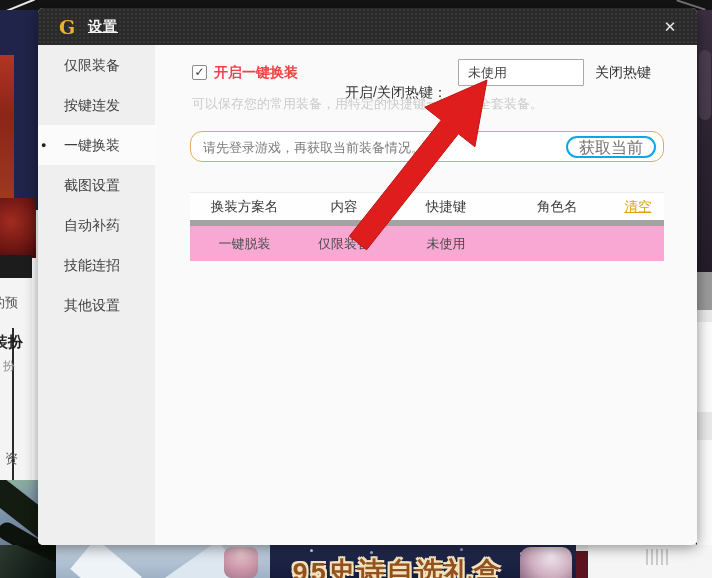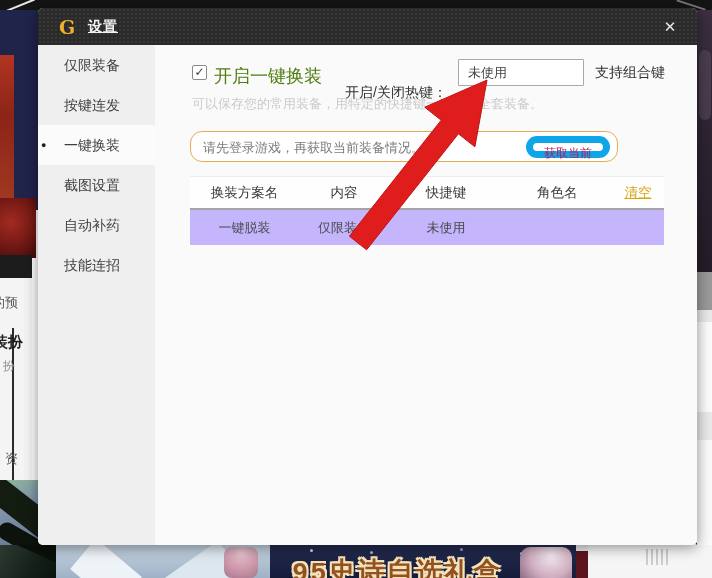--- a/index.html
+++ b/index.html
@@ -88,40 +88,40 @@
     font-size:14px; color:#3f3f3f; cursor:pointer; }
   .side-item.active { background:#fbfbfb; }
   .side-item .dot { position:absolute; left:3px; top:0; font-size:9px; color:#1e1e1e; }
 
   .content { position:absolute; left:117px; top:37px; width:542px; height:500px; }
 
   .row-enable { position:absolute; left:0; top:0; width:542px; height:44px; }
   .checkbox { position:absolute; left:37px; top:20px; width:15px; height:15px; background:#fff;
     border:1px solid #8a8a8a; border-radius:2px; font-size:12px; line-height:13px; text-align:center;
     color:#3c3c3c; cursor:pointer; }
-  .enable-label { position:absolute; left:59px; top:19px; font-size:18px; font-weight:normal; color:#4d7c0f; }
+  .enable-label { position:absolute; left:59px; top:19px; font-size:14px; font-weight:bold; color:#ef4444; }
   .hotkey-label { position:absolute; left:190px; top:19px; font-size:14px; color:#333;margin-top:20px; }
   .hotkey-input { position:absolute; left:303px; top:14px; width:126px; height:27px;
     border:1px solid #a9a9a9; background:#fff; font-size:13px; color:#444; padding-left:9px;
     font-family:inherit; border-radius:1px; }
   .combo-note { position:absolute; left:440px; top:19px; font-size:14px; color:#333; }
 
   .desc { position:absolute; left:37px; top:50px; font-size:13px; color:#cbcbcb; }
 
-  .notice-box { position:absolute; left:35px; top:86px; width:428px; height:31px;
+  .notice-box { position:absolute; left:35px; top:86px; width:474px; height:31px;
     border:1px solid #e2aa55; border-radius:12px; background:#fff; }
   .notice-text { position:absolute; left:12px; top:7px; font-size:13px; color:#7c7c7c; }
   .fetch-btn { position:absolute; right:7px; top:4px; height:22px; padding:0 11px;
-    border:7px solid #0ea5e9; border-radius:11px; background:#fff; font-size:12px; color:#be185d;
+    border:2px solid #0ea5e9; border-radius:11px; background:#fff; font-size:16px; color:#737373;
     line-height:20px; cursor:pointer; font-family:inherit; }
 
   .table { position:absolute; left:35px; top:131px; width:474px; }
   .t-head { display:flex; height:34px; align-items:center; background:#fefefe;
-    border-top:1px solid #ededed; border-bottom:2px solid #a3a3a3; }
-  .t-row { display:flex; height:35px; align-items:center; background:#c4b5fd; }
+    border-top:1px solid #ededed; border-bottom:6px solid #a3a3a3;margin-top:16px; }
+  .t-row { display:flex; height:35px; align-items:center; background:#f9a8d4; }
   .t-c { text-align:center; font-size:13px; }
   .c1 { width:23%; } .c2 { width:19%; } .c3 { width:24%; } .c4 { width:23%; } .c5 { width:11%; }
   .t-head .t-c { color:#3a3a3a; font-size:13.5px; }
   .t-row .t-c { color:#4a4a4a; }
   .clear-link { color:#d9a30f; text-decoration:underline; cursor:pointer; }
 
   
   .arrow-svg { position:absolute; z-index:20; left:0; top:0; pointer-events:none; }
 </style>
 </head>
@@ -204,30 +204,33 @@
       </div>
       <div class="side-item">
         <span>截图设置</span>
       </div>
       <div class="side-item">
         <span>自动补药</span>
       </div>
       <div class="side-item">
         <span>技能连招</span>
       </div>
+      <div class="side-item">
+        <span>其他设置</span>
+      </div>
     </div>
 
     <div class="content">
 
       <div class="row-enable">
         <span class="checkbox">✓</span>
         <span class="enable-label">开启一键换装</span>
         <span class="hotkey-label">开启/关闭热键：</span>
         <input class="hotkey-input" value="未使用" style="">
-        <span class="combo-note">支持组合键</span>
+        <span class="combo-note">关闭热键</span>
       </div>
 
       <div class="desc">可以保存您的常用装备，用特定的快捷键一键更换全套装备。</div>
 
       <div class="notice-box">
         <span class="notice-text">请先登录游戏，再获取当前装备情况。</span>
         <button class="fetch-btn">获取当前</button>
       </div>
 
       <div class="table">

